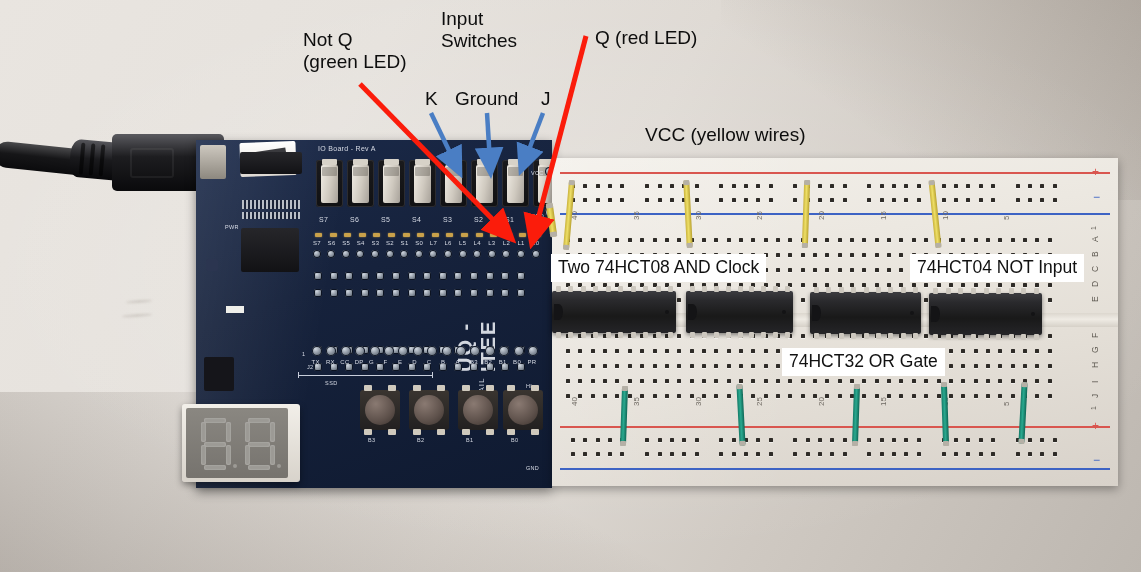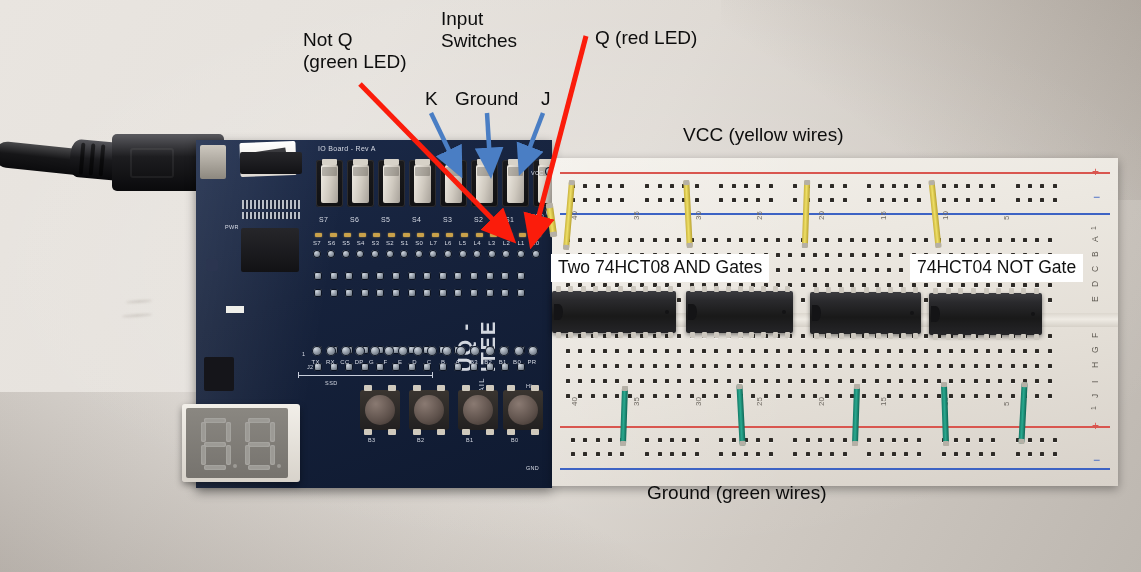--- a/index.html
+++ b/index.html
@@ -1243,19 +1243,19 @@
   </svg>
 
   <div class="ann" style="left:303px;top:29px">Not Q
 (green LED)</div>
   <div class="ann" style="left:441px;top:8px">Input
 Switches</div>
   <div class="ann" style="left:595px;top:27px">Q (red LED)</div>
   <div class="ann" style="left:425px;top:88px">K</div>
   <div class="ann" style="left:455px;top:88px">Ground</div>
   <div class="ann" style="left:541px;top:88px">J</div>
-  <div class="ann" style="left:683px;top:124px">VCC (yellow wires)</div>
-  <div class="ann" style="left:647px;top:482px">Ground (green wires)</div>
-
-  <div class="lbl-box" style="left:551px;top:254px">Two 74HCT08 AND Gates</div>
-  <div class="lbl-box" style="left:910px;top:254px">74HCT04 NOT Gate</div>
+  <div class="ann" style="left:645px;top:124px">VCC (yellow wires)</div>
+
+  <div class="lbl-box" style="left:551px;top:254px">Two 74HCT08 AND Clock</div>
+  <div class="lbl-box" style="left:910px;top:254px">74HCT04 NOT Input</div>
+  <div class="lbl-box" style="left:782px;top:348px">74HCT32 OR Gate</div>
 
 </div>
 
 </body></html>

